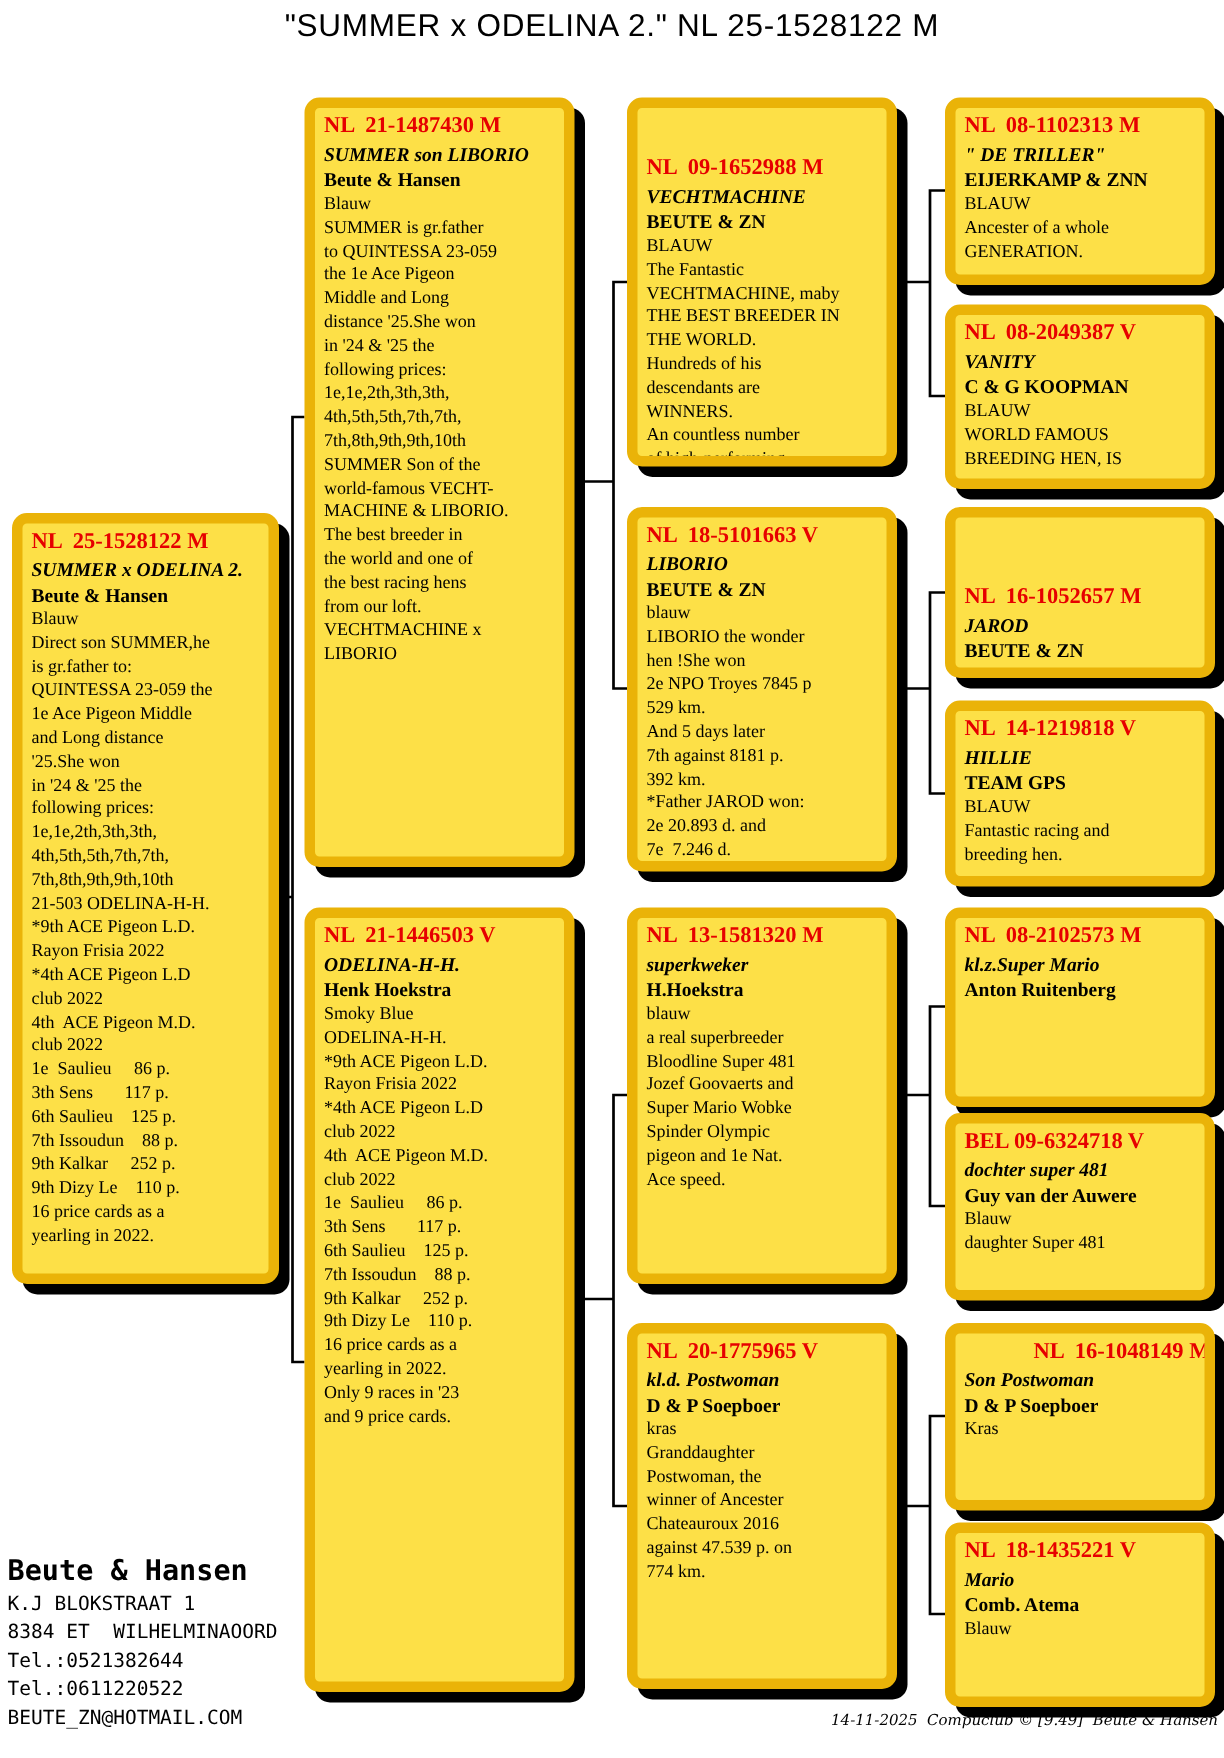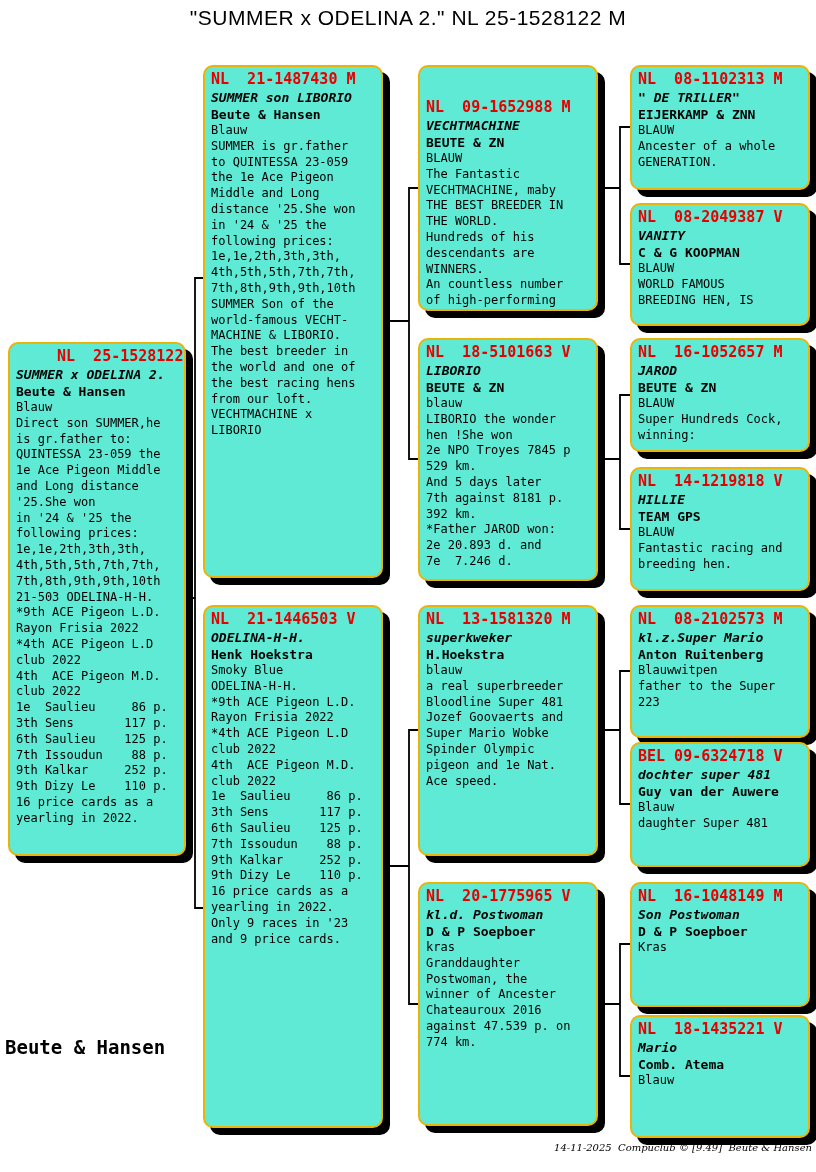--- a/index.html
+++ b/index.html
@@ -6,22 +6,22 @@
   .page {
     position:relative; width:816px; height:1172px; background:#fff;
     font-family:"DejaVu Sans Mono", monospace; color:#000; overflow:hidden;
   }
   .title {
     position:absolute; top:6px; left:0; width:100%; text-align:center;
     font-family:"Liberation Sans", sans-serif; font-size:21px; letter-spacing:0.5px;
   }
   .connectors { position:absolute; left:0; top:0; pointer-events:none; }
   .box {
-    position:absolute; background:#5eead4; border:2px solid #eab308; border-radius:10px;
-    box-shadow:7px 7px 0 #000; padding:3px 6px; box-sizing:border-box; overflow:hidden;
+    position:absolute; background:#fde047; border:7px solid #eab308; border-radius:10px;
+    box-shadow:7px 7px 0 #000; padding:3px 6px; box-sizing:border-box; overflow:hidden;font-family:Liberation Serif, serif;
   }
   .ring  { font-size:15px; font-weight:bold; line-height:19px; white-space:pre; color:#e60000; }
   .pname { font-size:13px; font-weight:bold; font-style:italic; line-height:17px; white-space:pre; }
   .owner { font-size:13px; font-weight:bold; line-height:17px; white-space:pre; }
   .body > div { font-size:12px; line-height:15.8px; white-space:pre; }
   .footer { position:absolute; left:5px; top:1034px; }
   .footer-name { font-size:19px; font-weight:bold; line-height:26px; white-space:pre; }
   .footer-lines > div { font-size:13px; line-height:19px; white-space:pre; }
   .print-info {
     position:absolute; right:4px; top:1142px;
@@ -39,21 +39,21 @@
     <path d="M186 598 H195 M203 278 H195 V908 H203" stroke="#000" stroke-width="1.8" fill="none"></path>
     <path d="M383 321 H409 M418 188 H409 V459 H418" stroke="#000" stroke-width="1.8" fill="none"></path>
     <path d="M383 866 H409 M418 730 H409 V1004 H418" stroke="#000" stroke-width="1.8" fill="none"></path>
     <path d="M598 188 H620 M630 127 H620 V264 H630" stroke="#000" stroke-width="1.8" fill="none"></path>
     <path d="M598 459 H620 M630 395 H620 V529 H630" stroke="#000" stroke-width="1.8" fill="none"></path>
     <path d="M598 730 H620 M630 671 H620 V804 H630" stroke="#000" stroke-width="1.8" fill="none"></path>
     <path d="M598 1004 H620 M630 944 H620 V1076 H630" stroke="#000" stroke-width="1.8" fill="none"></path>
   </svg>
 
   <div class="box" style="left:8px;top:342px;width:178px;height:514px">
-    <div class="ring" style="color: rgb(230, 0, 0); margin-left: 41px;">NL  25-1528122 M</div>
+    <div class="ring" style="color: rgb(230, 0, 0);">NL  25-1528122 M</div>
     <div class="pname">SUMMER x ODELINA 2.</div>
     <div class="owner">Beute &amp; Hansen</div>
     <div class="body">
         <div>Blauw</div>
         <div>Direct son SUMMER,he</div>
         <div>is gr.father to:</div>
         <div>QUINTESSA 23-059 the</div>
         <div>1e Ace Pigeon Middle</div>
         <div>and Long distance</div>
         <div>'25.She won</div>
@@ -219,21 +219,21 @@
     <div class="pname">VANITY</div>
     <div class="owner">C &amp; G KOOPMAN</div>
     <div class="body">
         <div>BLAUW</div>
         <div>WORLD FAMOUS</div>
         <div>BREEDING HEN, IS</div>
       </div>
   </div>
 
   <div class="box" style="left:630px;top:338px;width:180px;height:114px">
-    <div class="ring" style="color: rgb(230, 0, 0);">NL  16-1052657 M</div>
+    <div class="ring" style="color: rgb(230, 0, 0); margin-top: 41px;">NL  16-1052657 M</div>
     <div class="pname">JAROD</div>
     <div class="owner">BEUTE &amp; ZN</div>
     <div class="body">
         <div>BLAUW</div>
         <div>Super Hundreds Cock,</div>
         <div>winning:</div>
       </div>
   </div>
 
   <div class="box" style="left:630px;top:467px;width:180px;height:124px">
@@ -244,54 +244,56 @@
         <div>BLAUW</div>
         <div>Fantastic racing and</div>
         <div>breeding hen.</div>
       </div>
   </div>
 
   <div class="box" style="left:630px;top:605px;width:180px;height:133px">
     <div class="ring" style="color: rgb(230, 0, 0);">NL  08-2102573 M</div>
     <div class="pname">kl.z.Super Mario</div>
     <div class="owner">Anton Ruitenberg</div>
-    <div class="body">
-        <div>Blauwwitpen</div>
-        <div>father to the Super</div>
-        <div>223</div>
-      </div>
   </div>
 
   <div class="box" style="left:630px;top:742px;width:180px;height:125px">
     <div class="ring" style="color: rgb(230, 0, 0);">BEL 09-6324718 V</div>
     <div class="pname">dochter super 481</div>
     <div class="owner">Guy van der Auwere</div>
     <div class="body">
         <div>Blauw</div>
         <div>daughter Super 481</div>
       </div>
   </div>
 
   <div class="box" style="left:630px;top:882px;width:180px;height:125px">
-    <div class="ring" style="color: rgb(230, 0, 0);">NL  16-1048149 M</div>
+    <div class="ring" style="color: rgb(230, 0, 0); margin-left: 46px;">NL  16-1048149 M</div>
     <div class="pname">Son Postwoman</div>
     <div class="owner">D &amp; P Soepboer</div>
     <div class="body">
         <div>Kras</div>
       </div>
   </div>
 
   <div class="box" style="left:630px;top:1015px;width:180px;height:123px">
     <div class="ring" style="color: rgb(230, 0, 0);">NL  18-1435221 V</div>
     <div class="pname">Mario</div>
     <div class="owner">Comb. Atema</div>
     <div class="body">
         <div>Blauw</div>
       </div>
   </div>
 
   <div class="footer">
     <div class="footer-name">Beute &amp; Hansen</div>
+    <div class="footer-lines">
+        <div>K.J BLOKSTRAAT 1</div>
+        <div>8384 ET  WILHELMINAOORD</div>
+        <div>Tel.:0521382644</div>
+        <div>Tel.:0611220522</div>
+        <div>BEUTE_ZN@HOTMAIL.COM</div>
+      </div>
   </div>
 
   <div class="print-info">14-11-2025  Compuclub © [9.49]  Beute &amp; Hansen</div>
 
 </div>
 
 </body></html>

